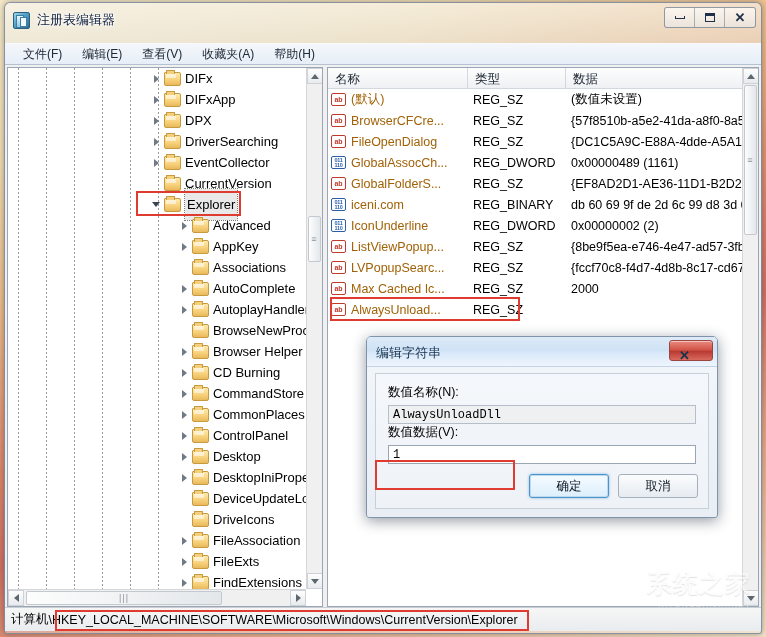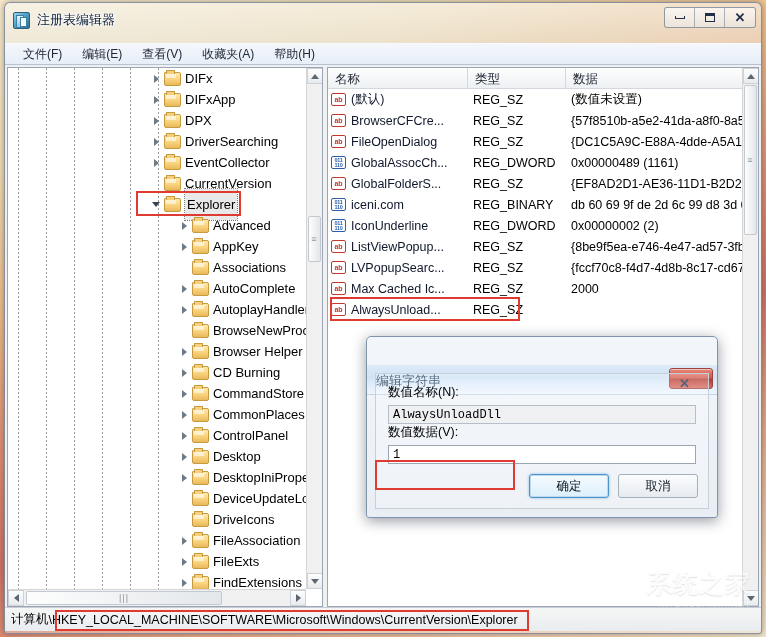--- a/index.html
+++ b/index.html
@@ -211,21 +211,21 @@
     line-height: 1;
     font-family: "Liberation Sans", sans-serif;
   }
   .vicon.sz {
     background: #fff; border: 1px solid #c03a2b; color: #c03a2b;
   }
   .vicon.bin {
     background: #fff; border: 1px solid #2a5fa8; color: #2a5fa8;
     font-size: 6px; letter-spacing: -0.3px;
   }
-  .lname { width: 122px; font-size: 12.5px; color: #0f172a; overflow: hidden; }
+  .lname { width: 122px; font-size: 12.5px; color: #a16207; overflow: hidden; }
   .ltype { width: 98px; font-size: 12.5px; color: #000; }
   .ldata { flex: 1; font-size: 12.5px; color: #000; overflow: hidden; }
   
   .vsb {
     position: absolute; right: 0; top: 0; bottom: 17px; width: 16px;
     background: #f0f0f0; border-left: 1px solid #d6d6d6;
   }
   .vsb.full { bottom: 0; }
   .sb-btn {
     height: 16px; width: 16px;
@@ -275,21 +275,20 @@
     border-radius: 5px 5px 3px 3px;
     background: linear-gradient(to bottom,#f3f7fb 0%, #eef3f9 42%, #e9eef5 100%);
     box-shadow: 0 3px 14px rgba(20,30,50,.45);
     overflow: hidden;
   }
   .dlg-title {
     position: relative;
     height: 30px;
     background: linear-gradient(to bottom,#ddeaf8 0%, #cfe2f5 45%, #d9e9fa 55%, #eef5fd 100%);
     border-bottom: 1px solid #c3d3e4;
-    margin-top: 28px;
   }
   .dlg-title span {
     position: absolute; left: 9px; top: 7px;
     font-size: 13px; color: #16324f;
   }
   .dlg-close {
     position: absolute; right: 4px; top: 3px;
     width: 44px; height: 21px;
     border: 1px solid #9b4540;
     border-radius: 3px;

